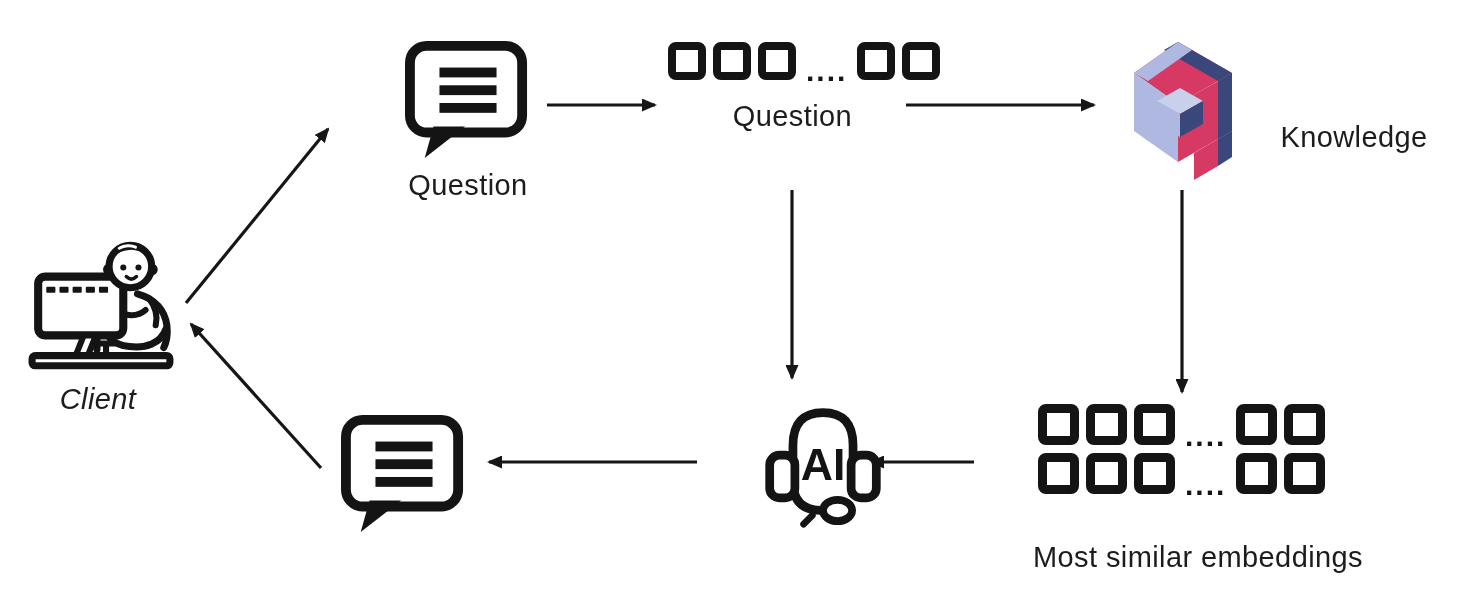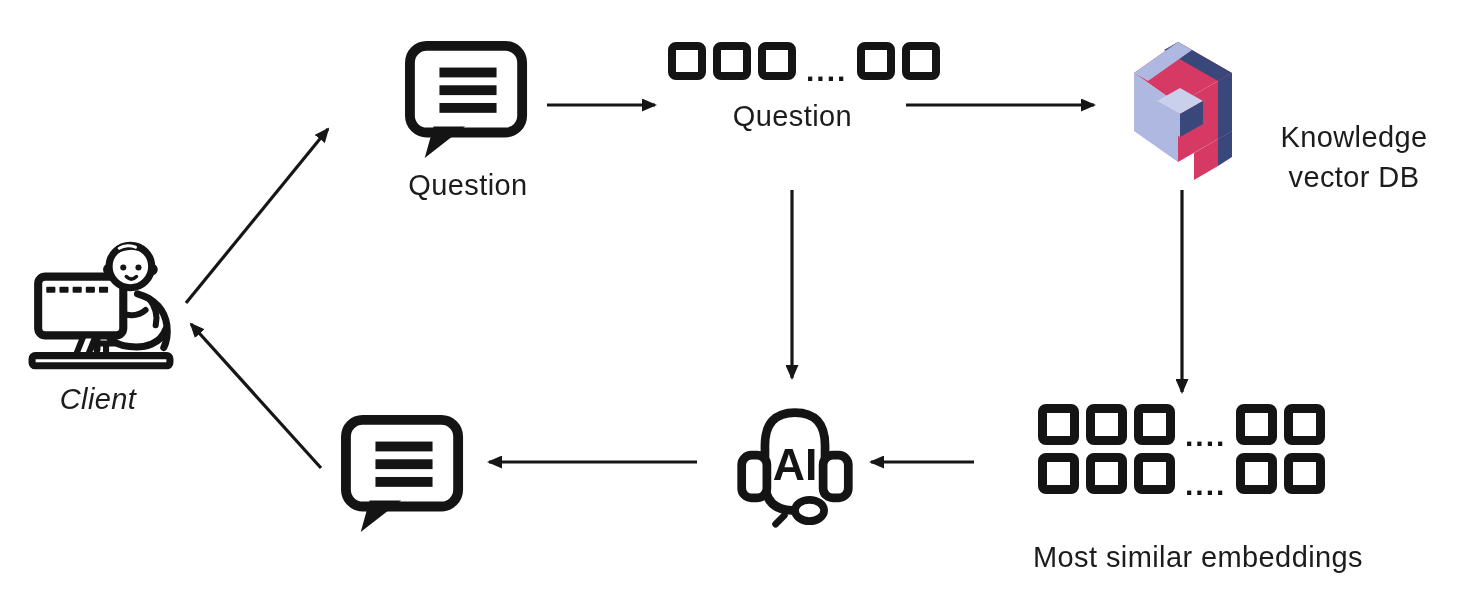--- a/index.html
+++ b/index.html
@@ -119,21 +119,20 @@
       <polygon class="q-navy" points="106,35 106,93 92,101 92,43"></polygon>
       <polygon class="q-red" points="68,115 92,101 92,128 68,142"></polygon>
       <polygon class="q-navy" points="92,101 106,93 106,119 92,128"></polygon>
       <polygon class="q-lighter" points="54,50 77,63 54,76 31,63"></polygon>
       <polygon class="q-light" points="31,63 54,76 54,99 31,86"></polygon>
       <polygon class="q-navy" points="77,63 77,86 54,99 54,76"></polygon>
     </svg>
   </div>
   <div class="lbl" style="left:1258px;top:73px;width:192px;margin-top:44px;">
     <div>Knowledge</div>
-    <div>vector DB</div>
   </div>
 
   <div class="node rows" style="left:1038px;top:404px;">
     <div class="sq-row">
       <div class="sq sq-lg"></div>
       <div class="sq sq-lg"></div>
       <div class="sq sq-lg"></div>
       <div class="dots">....</div>
       <div class="sq sq-lg"></div>
       <div class="sq sq-lg"></div>
@@ -142,21 +141,21 @@
       <div class="sq sq-lg"></div>
       <div class="sq sq-lg"></div>
       <div class="sq sq-lg"></div>
       <div class="dots">....</div>
       <div class="sq sq-lg"></div>
       <div class="sq sq-lg"></div>
     </div>
   </div>
   <div class="lbl" style="left:988px;top:537px;width:420px;text-align:center;">Most similar embeddings</div>
 
-  <div class="node" style="left:732px;top:392px;width:126px;height:140px;">
+  <div class="node" style="left:760px;top:392px;width:126px;height:140px;">
     <svg width="126" height="140" viewBox="0 0 130 142">
       <g fill="none" stroke="#141414" stroke-linecap="round" stroke-linejoin="round">
         <path d="M96,104 L96,54 Q96,20 65,20 Q34,20 34,54 L34,92 Q34,120 62,121" stroke-width="9"></path>
         <path d="M54,126 L45,135" stroke-width="7"></path>
         <ellipse cx="80" cy="121" rx="15" ry="11" fill="#ffffff" stroke-width="8"></ellipse>
         <rect x="10" y="64" width="26" height="44" rx="10" fill="#ffffff" stroke-width="9"></rect>
         <rect x="94" y="64" width="26" height="44" rx="10" fill="#ffffff" stroke-width="9"></rect>
       </g>
       <text x="65" y="90" text-anchor="middle" font-size="46" font-weight="bold" fill="#141414" font-family="Liberation Sans, sans-serif">AI</text>
     </svg>

